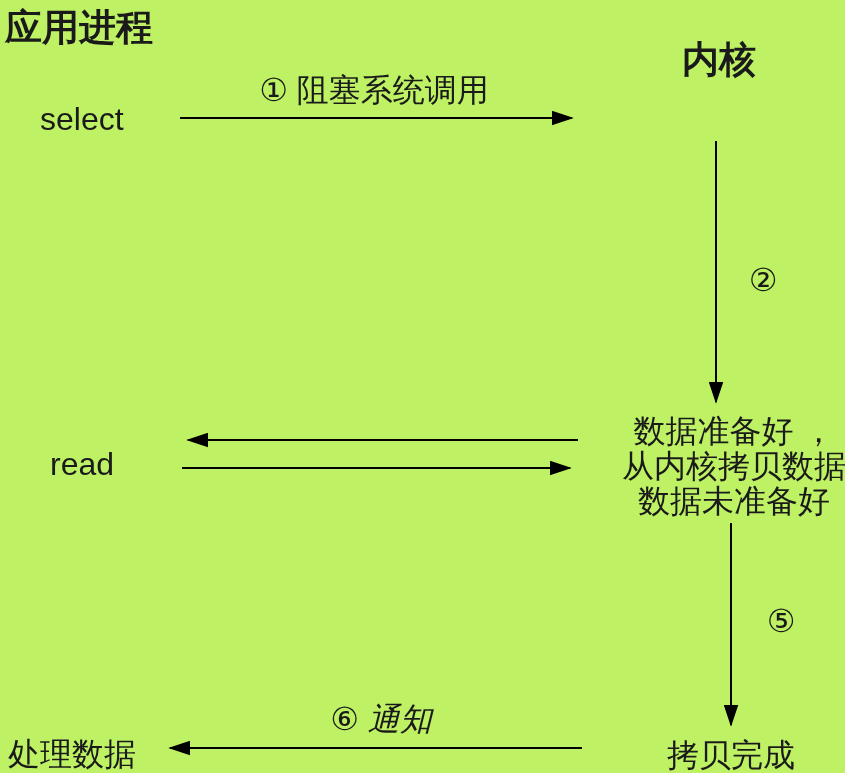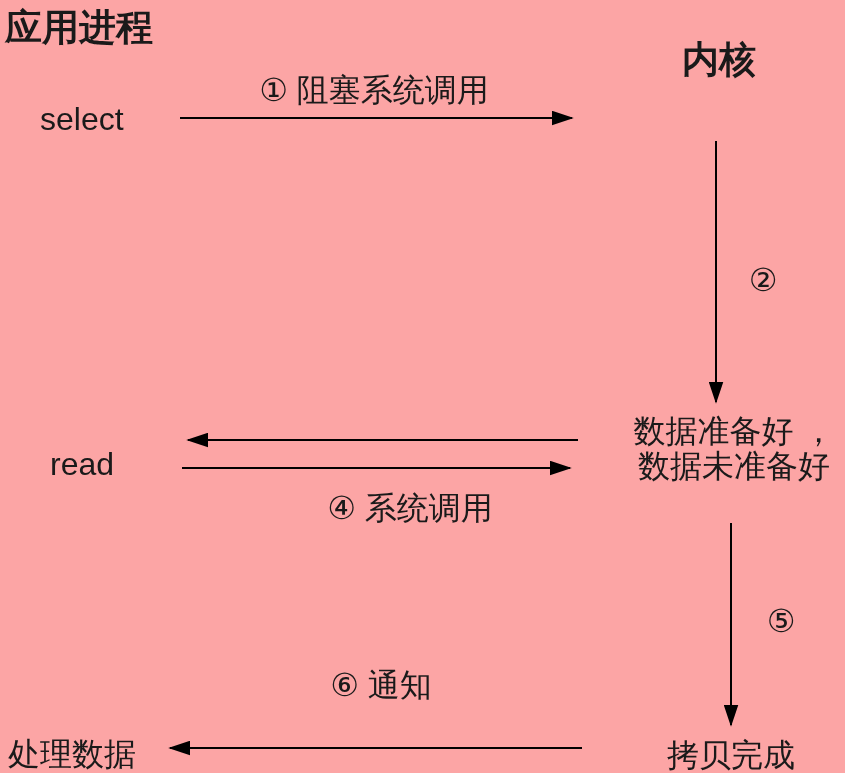--- a/index.html
+++ b/index.html
@@ -5,21 +5,21 @@
 <style>
   html, body {
     margin: 0;
     padding: 0;
     background: #ffffff;
   }
   .stage {
     position: relative;
     width: 845px;
     height: 773px;
-    background: #fca5a5;
+    background: #bef264;
     color: #1a1a1a;
     font-family: "Liberation Sans", "DejaVu Sans", sans-serif;
     overflow: hidden;
   }
   .abs { position: absolute; white-space: nowrap; }
   .hdr {
     font-size: 37px;
     font-weight: bold;
     letter-spacing: 0px;
   }
@@ -55,26 +55,26 @@
 
   <div class="abs hdr" style="left:5px; top:3px;">应用进程</div>
   <div class="abs hdr ctr" style="left:719px; top:3px;margin-top:32px;">内核</div>
 
   <div class="abs txt" style="left:40px; top:101px;">select</div>
   <div class="abs txt ctr" style="left:374px; top:69px;">① 阻塞系统调用</div>
 
   <div class="abs txt ctr" style="left:763px; top:261px;">②</div>
 
   <div class="abs txt" style="left:50px; top:446px;text-align:right;">read</div>
-  <div class="abs txt ctr" style="left:410px; top:487px;">④ 系统调用</div>
 
   <div class="abs txt ctr multiline" style="left:734px; top:414px;">
     <div>数据准备好 ，</div>
+    <div>从内核拷贝数据</div>
     <div>数据未准备好</div>
   </div>
 
   <div class="abs txt ctr" style="left:781px; top:602px;">⑤</div>
 
-  <div class="abs txt ctr" style="left:381px; top:664px;">⑥ 通知</div>
+  <div class="abs txt ctr" style="left:381px; top:698px;font-style:italic;">⑥ 通知</div>
   <div class="abs txt" style="left:8px; top:733px;">处理数据</div>
   <div class="abs txt ctr" style="left:731px; top:734px;">拷贝完成</div>
 
 </div>
 
 </body></html>

